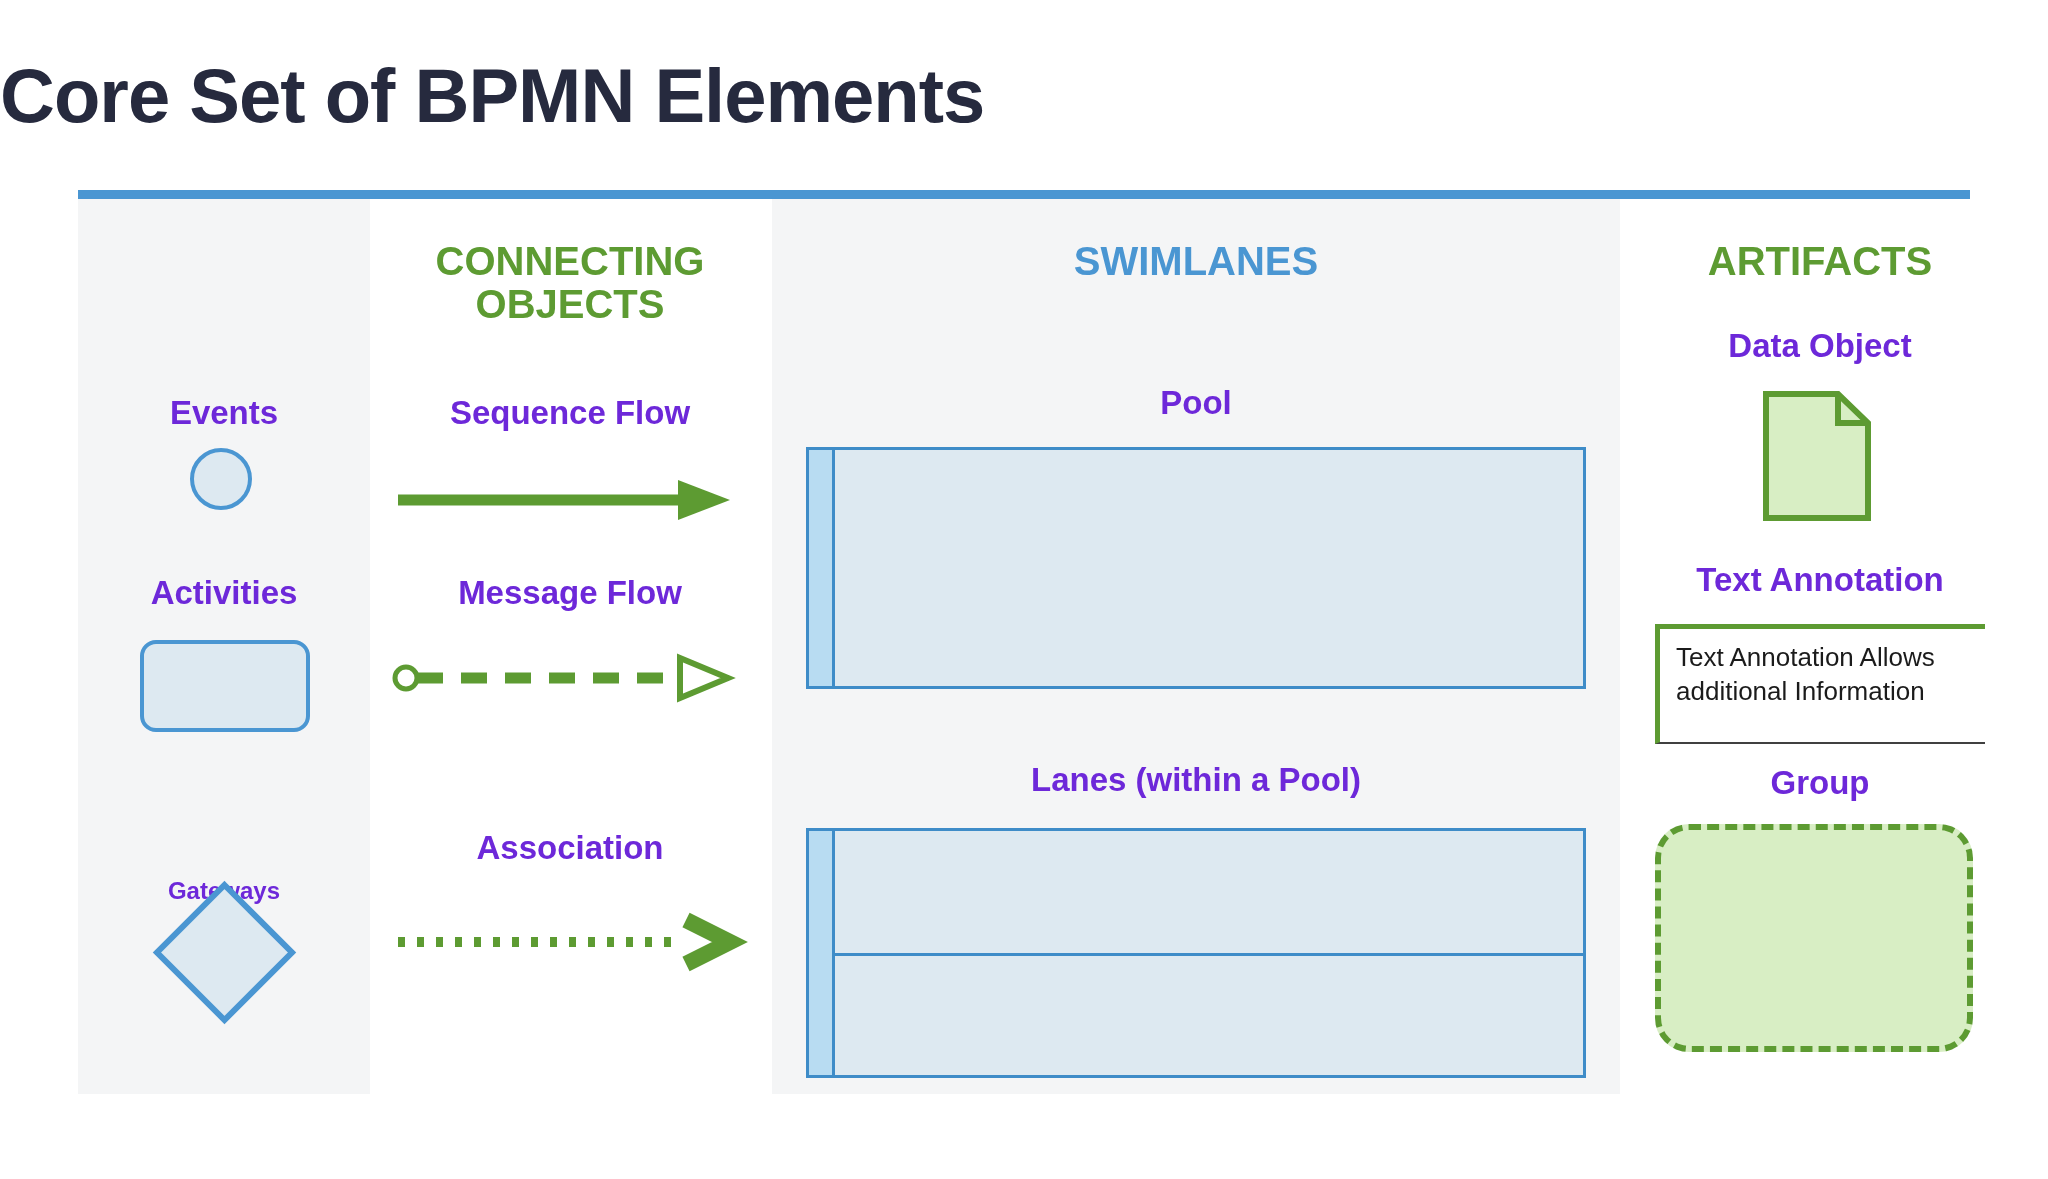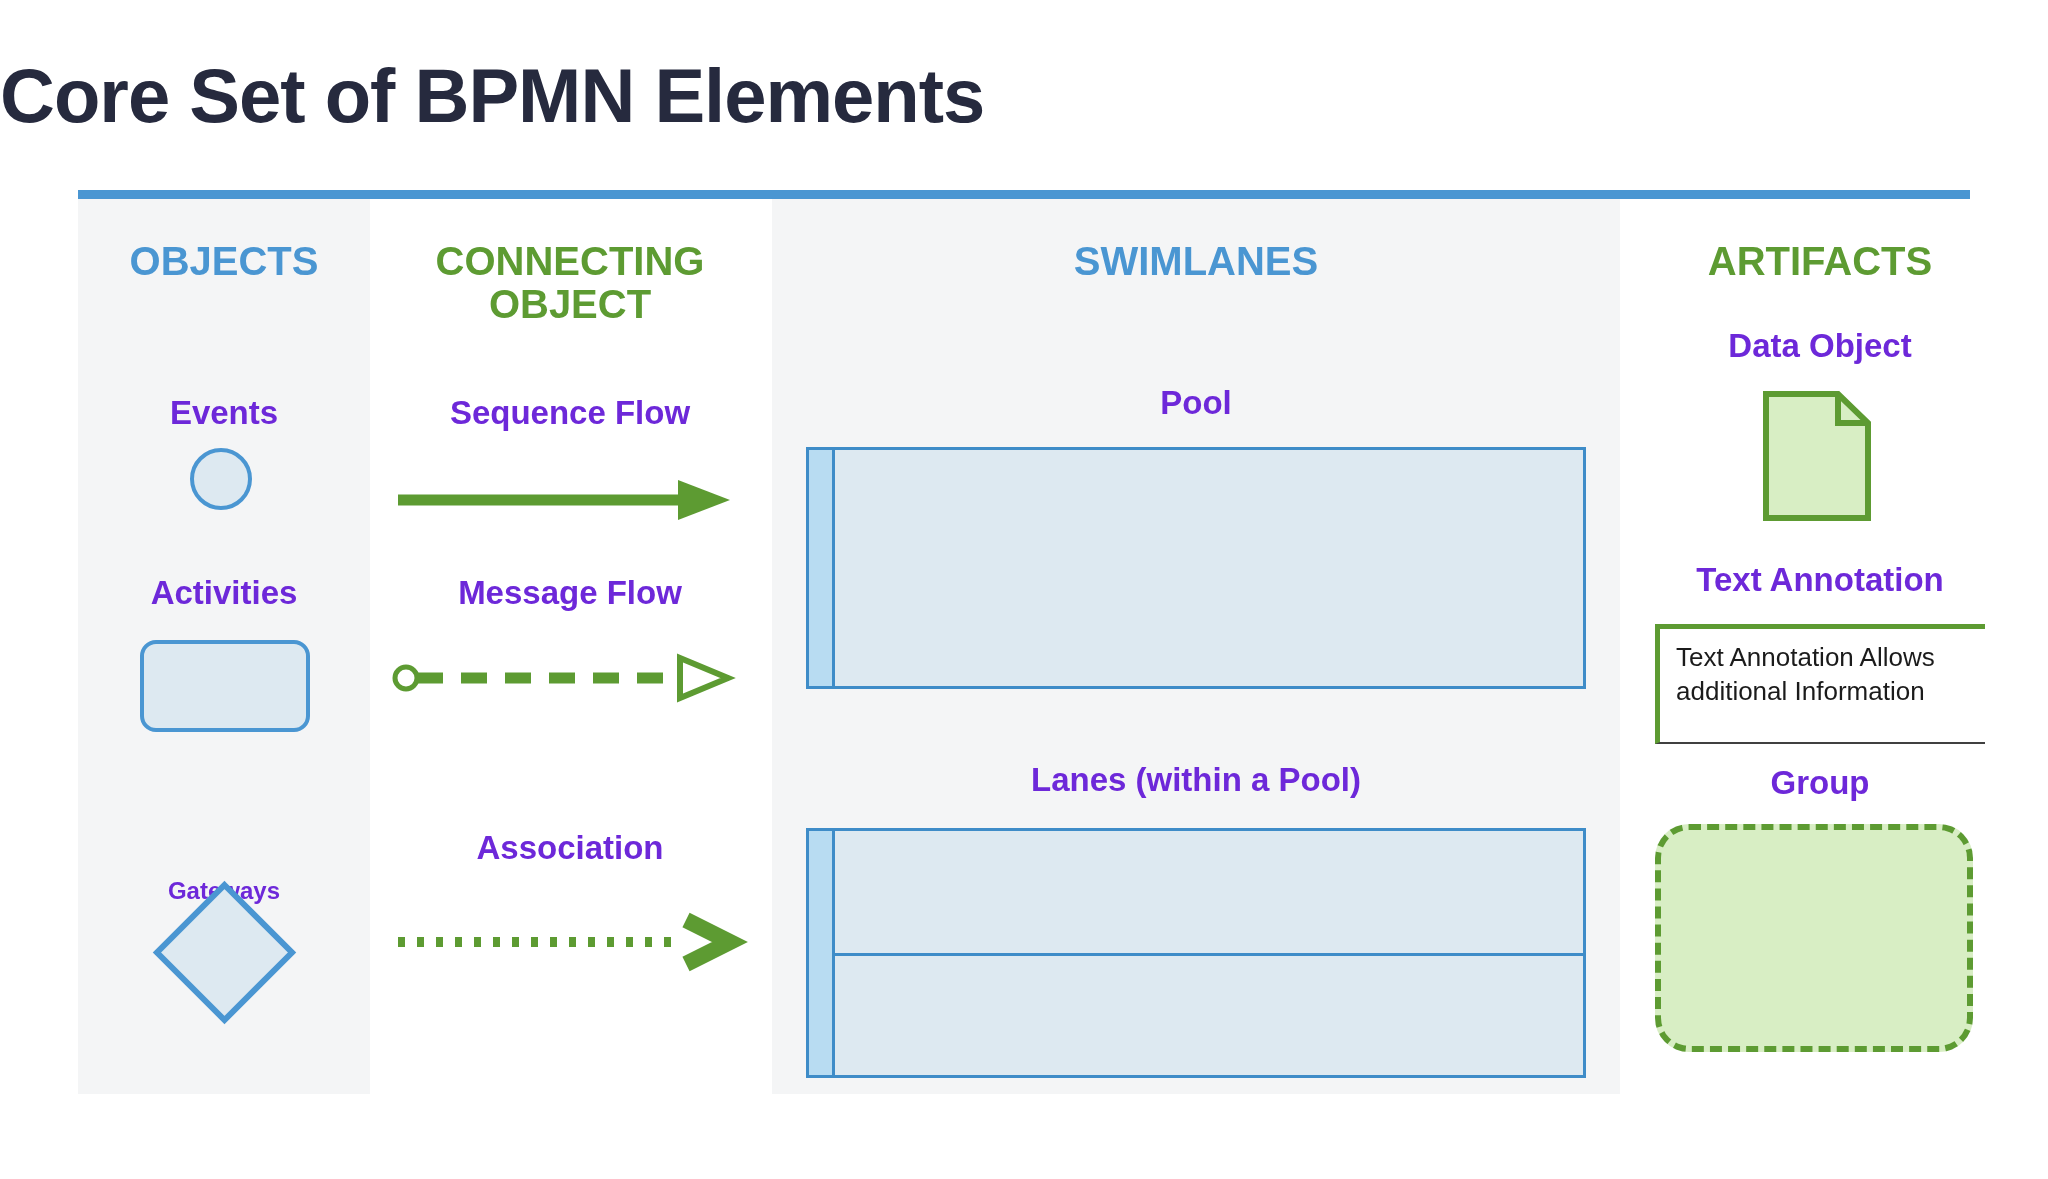--- a/index.html
+++ b/index.html
@@ -204,26 +204,25 @@
 </head>
 <body>
 
 <div class="title">Core Set of BPMN Elements</div>
 <div class="top-rule"></div>
 
 <div class="panel" id="panel-flow"></div>
 <div class="panel" id="panel-swimlanes"></div>
 
 <div class="col-heading heading-blue" id="head-flow">
-  <div>OBJECTS</div>
 </div>
 
 <div class="col-heading heading-green" id="head-connecting">
   <div>CONNECTING</div>
-  <div>OBJECT</div>
+  <div>OBJECTS</div>
 </div>
 
 <div class="col-heading heading-blue" id="head-swimlanes">SWIMLANES</div>
 
 <div class="col-heading heading-green" id="head-artifacts">ARTIFACTS</div>
 
 <div class="item-label" id="label-events">Events</div>
 <div class="event-circle"></div>
 
 <div class="item-label" id="label-activities">Activities</div>

